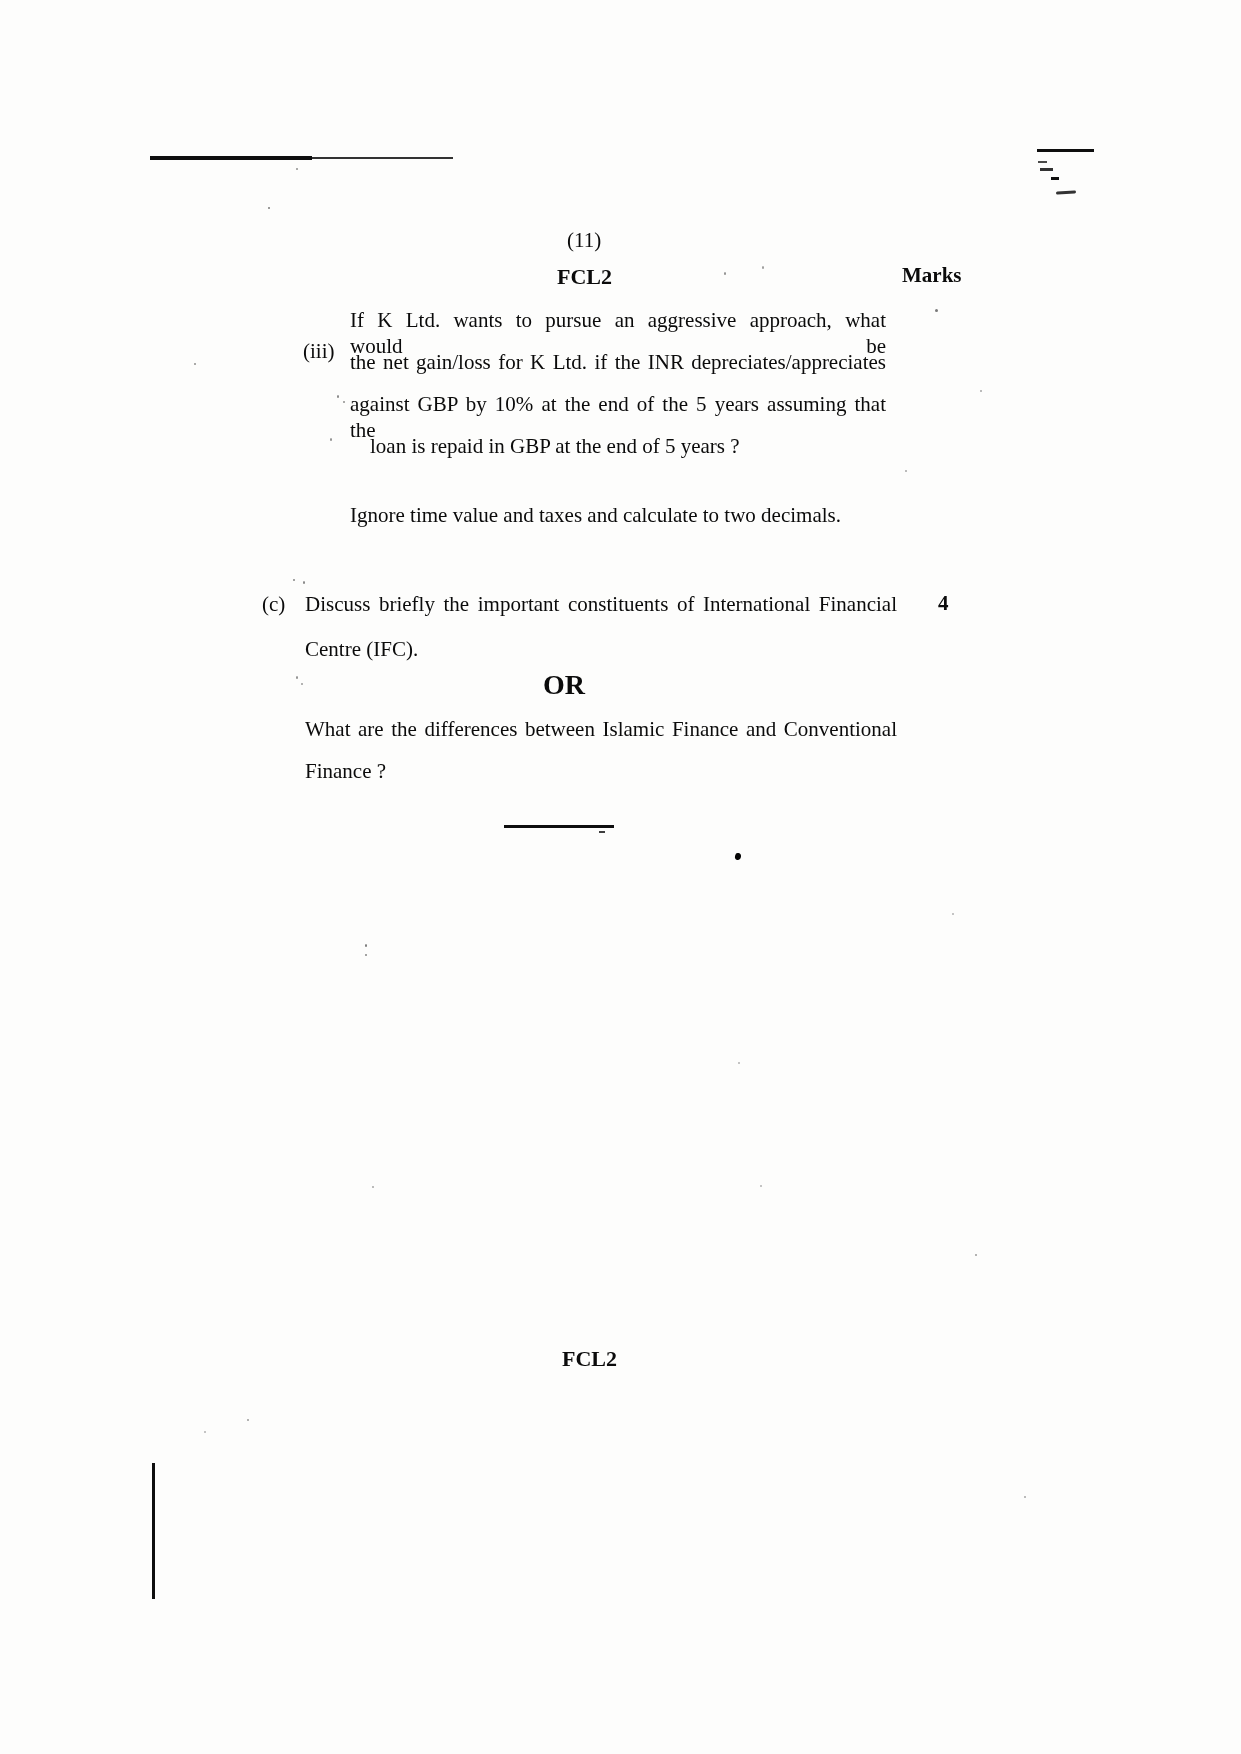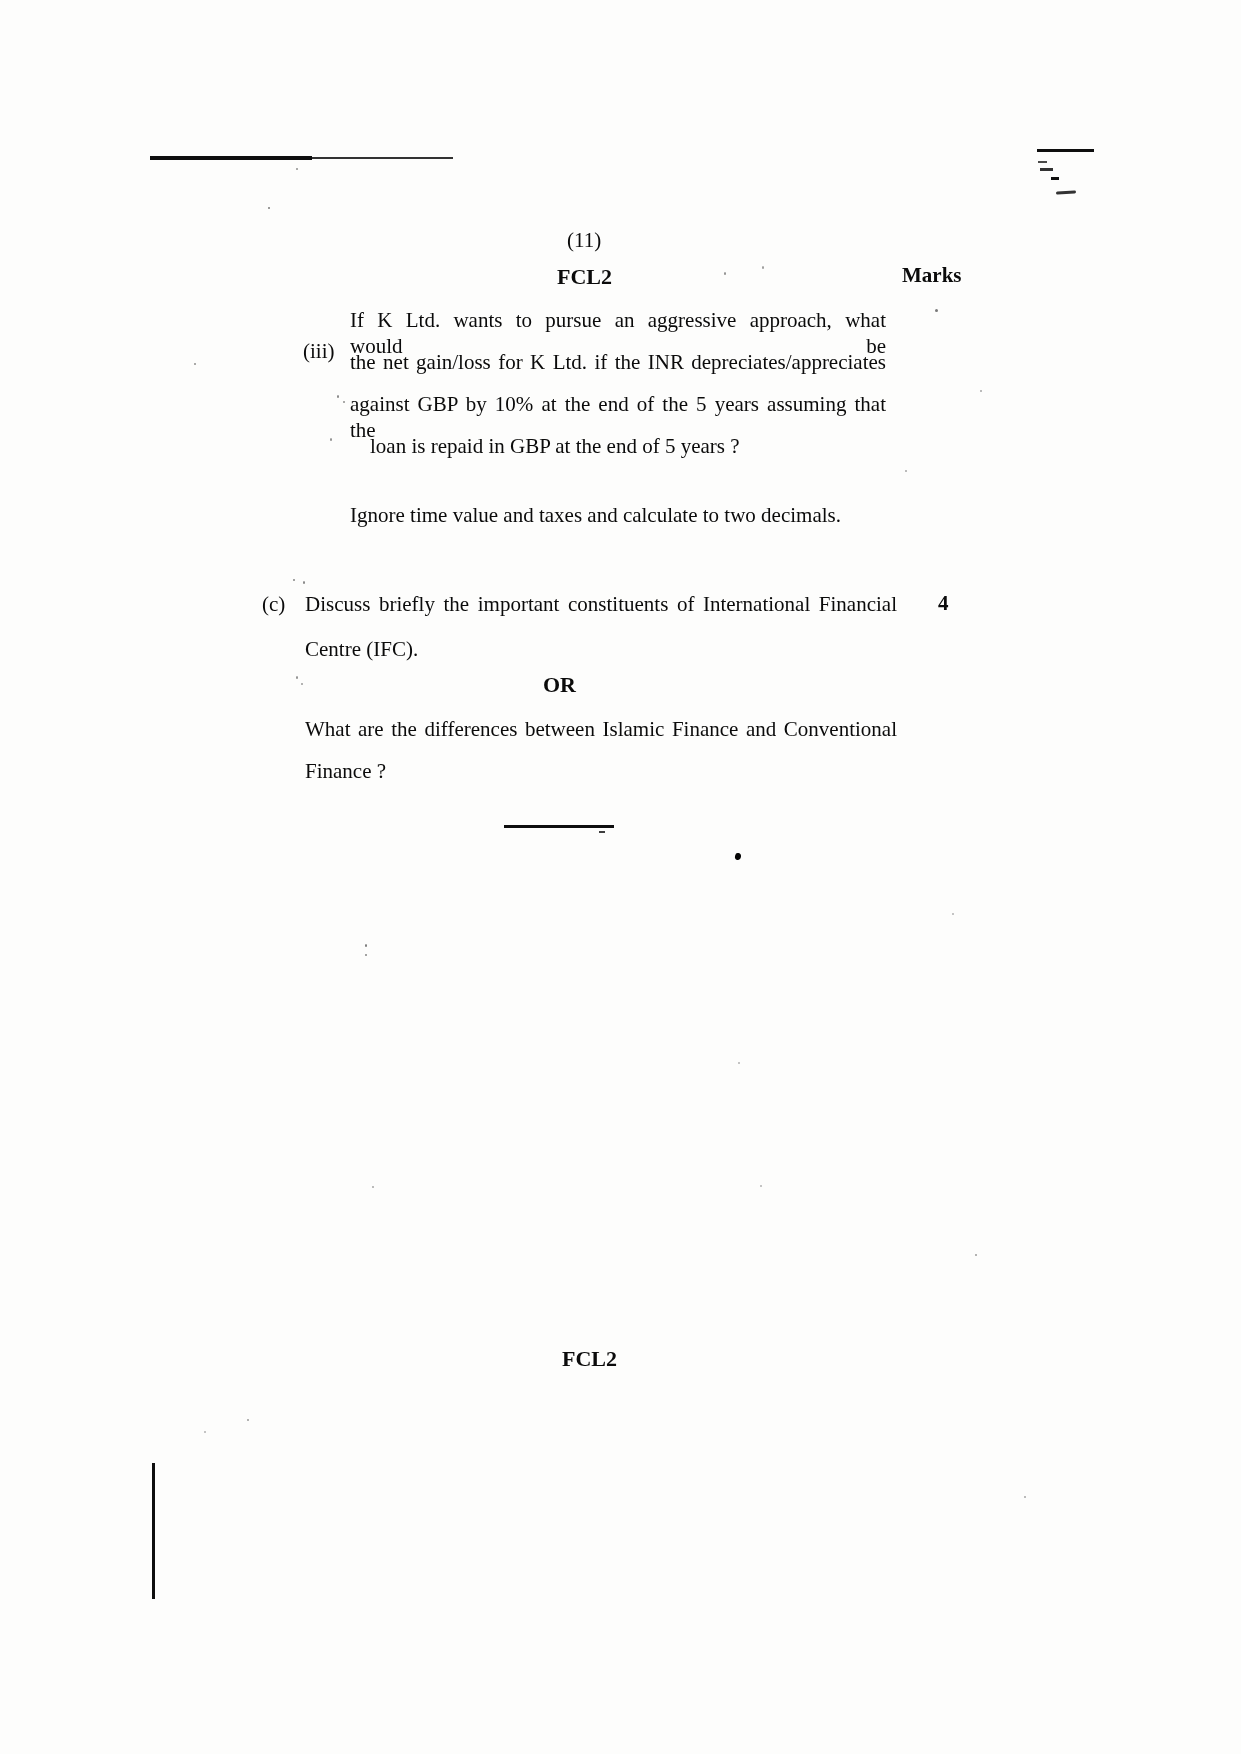--- a/index.html
+++ b/index.html
@@ -55,21 +55,21 @@
   <div class="abs txt just" style="left:350px;top:307px;width:536px;">If K Ltd. wants to pursue an aggressive approach, what would be</div>
   <div class="abs txt just" style="left:350px;top:391px;width:536px;">against GBP by 10% at the end of the 5 years assuming that the</div>
   <div class="abs txt" style="left:350px;top:433px;margin-left:20px;">loan is repaid in GBP at the end of 5 years ?</div>
   <div class="abs txt" style="left:350px;top:502px;">Ignore time value and taxes and calculate to two decimals.</div>
 
   <div class="abs txt" style="left:262px;top:591px;">(c)</div>
   <div class="abs txt just" style="left:305px;top:591px;width:592px;">Discuss briefly the important constituents of International Financial</div>
   <div class="abs txt bold" style="left:938px;top:590px;">4</div>
   <div class="abs txt" style="left:305px;top:636px;text-align:right;">Centre (IFC).</div>
 
-  <div class="abs txt bold" style="left:543px;top:672px;font-size:22px;">OR</div>
+  <div class="abs txt bold" style="left:543px;top:672px;font-size:28px;">OR</div>
 
   <div class="abs txt just" style="left:305px;top:716px;width:592px;">What are the differences between Islamic Finance and Conventional</div>
   <div class="abs txt" style="left:305px;top:758px;">Finance ?</div>
 
   <div class="abs rule" style="left:504px;top:825px;width:110px;height:3px;"></div>
   <div class="abs rule" style="left:599px;top:831px;width:6px;height:2px;opacity:.8;"></div>
 
   <div class="inkdot" style="left:735px;top:853px;"></div>
 
   <div class="abs txt bold" style="left:562px;top:1346px;font-size:22px;">FCL2</div>

